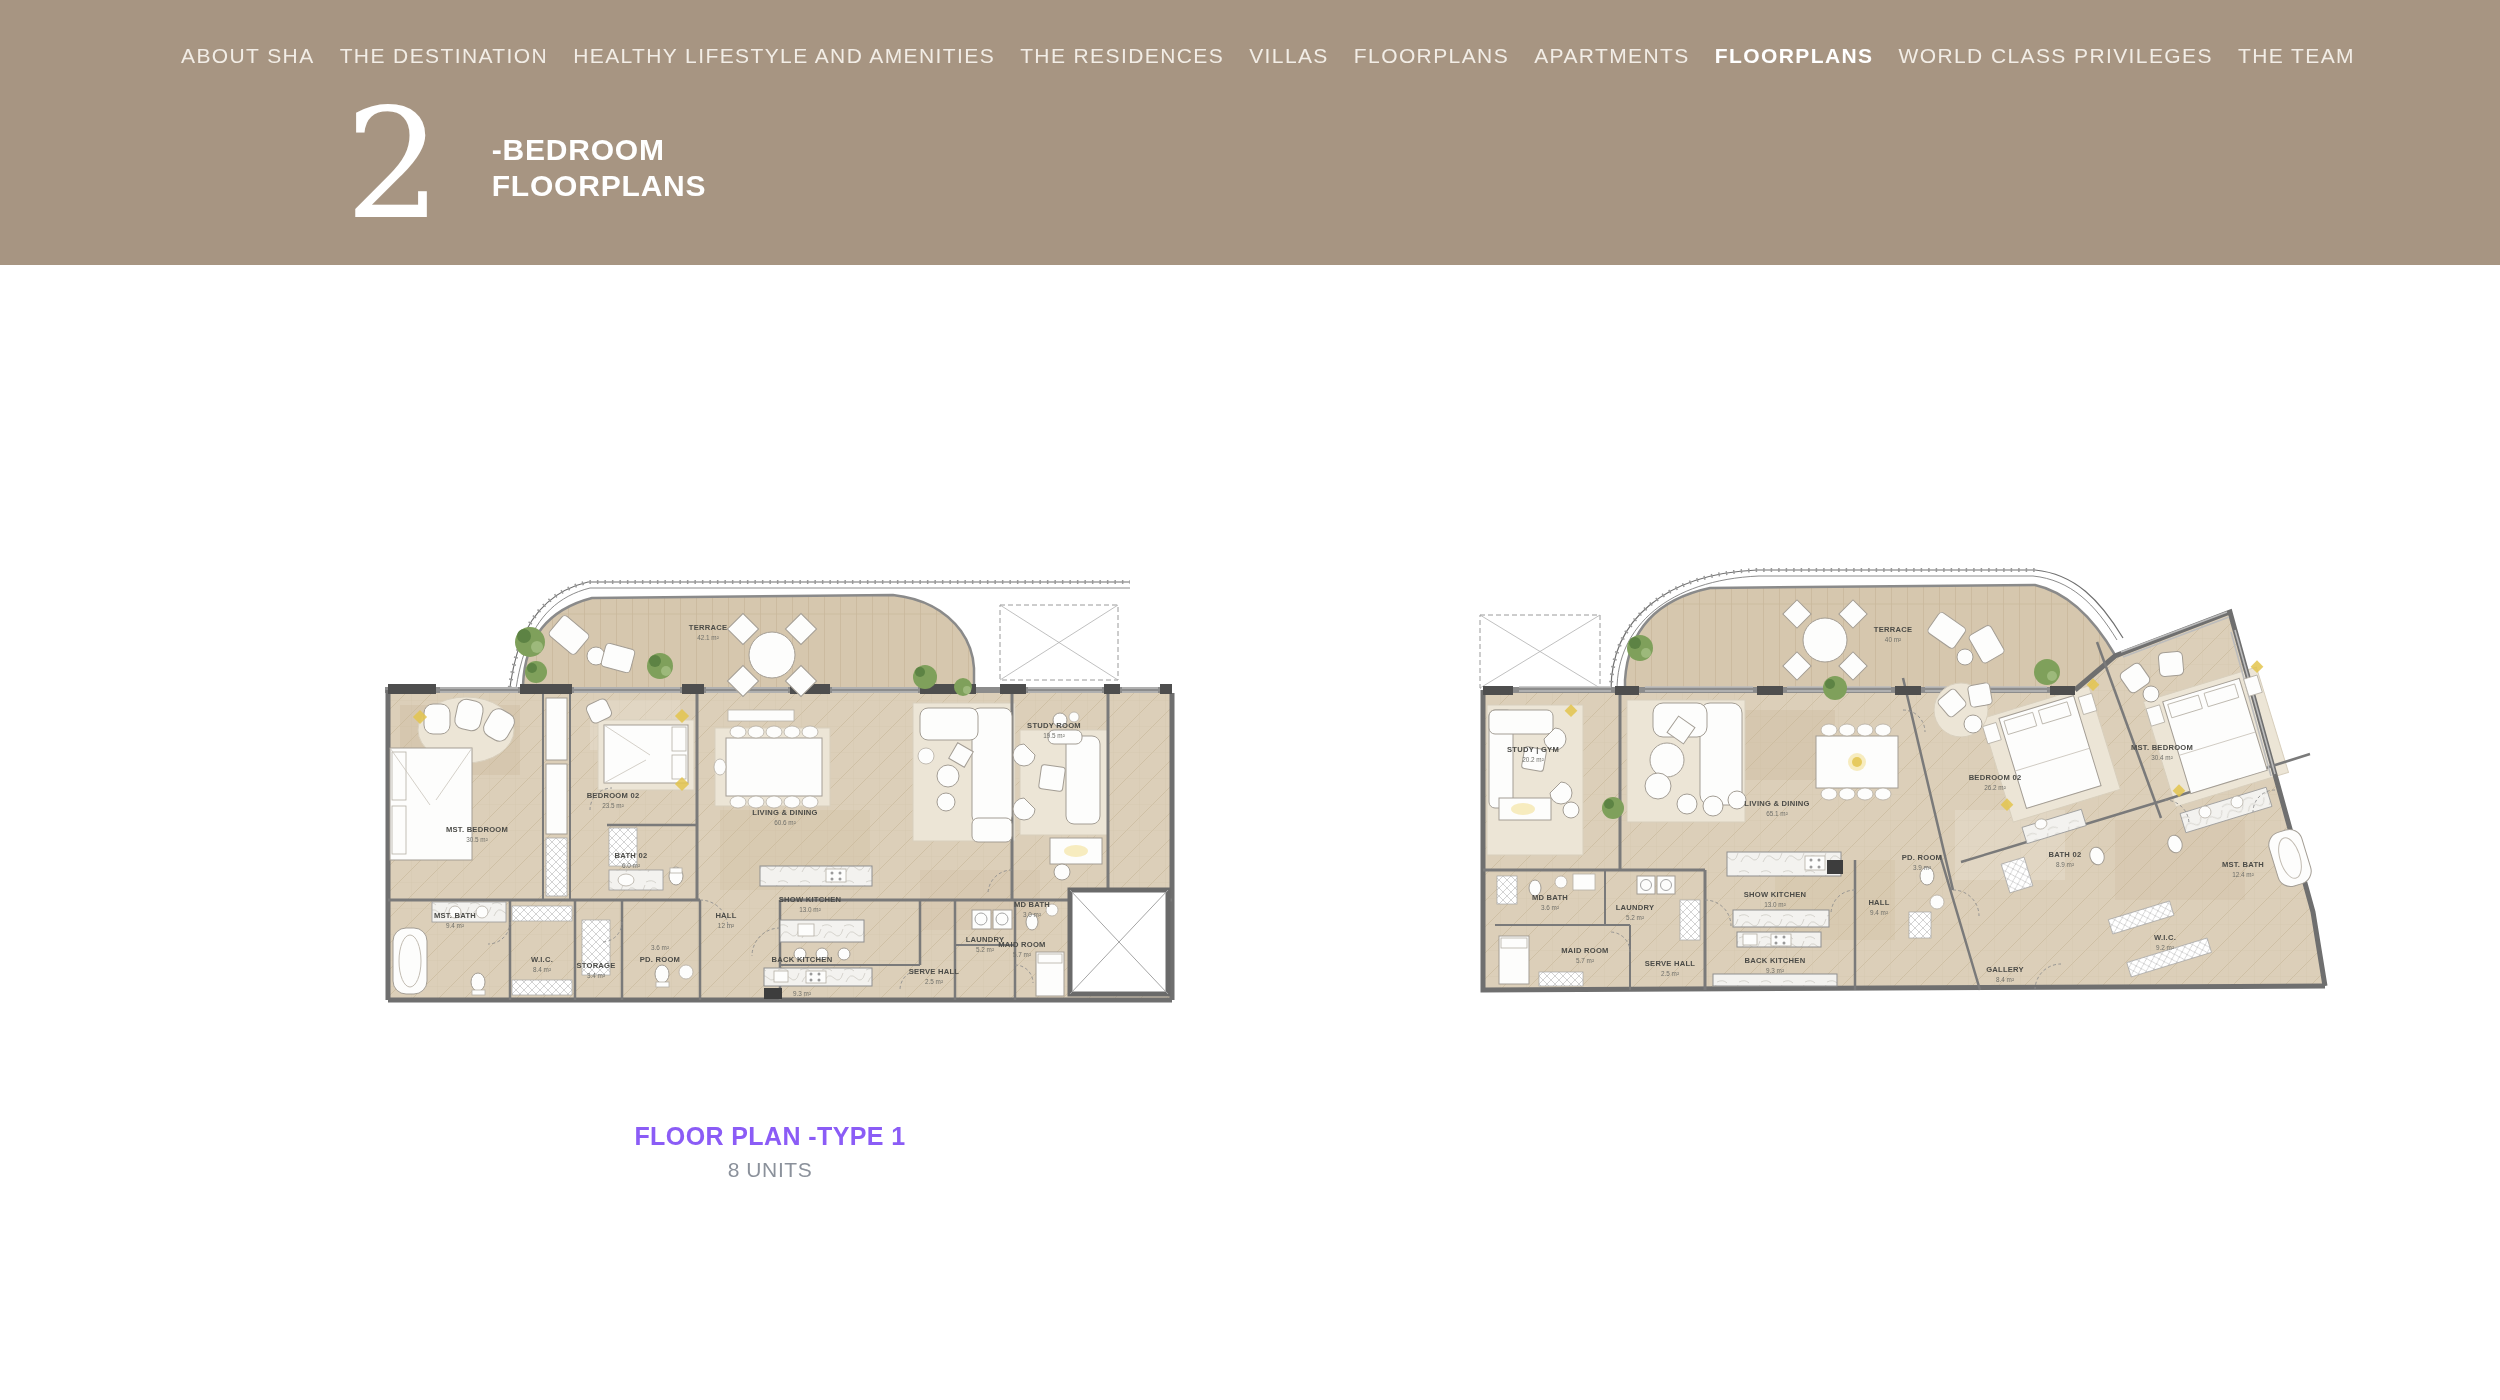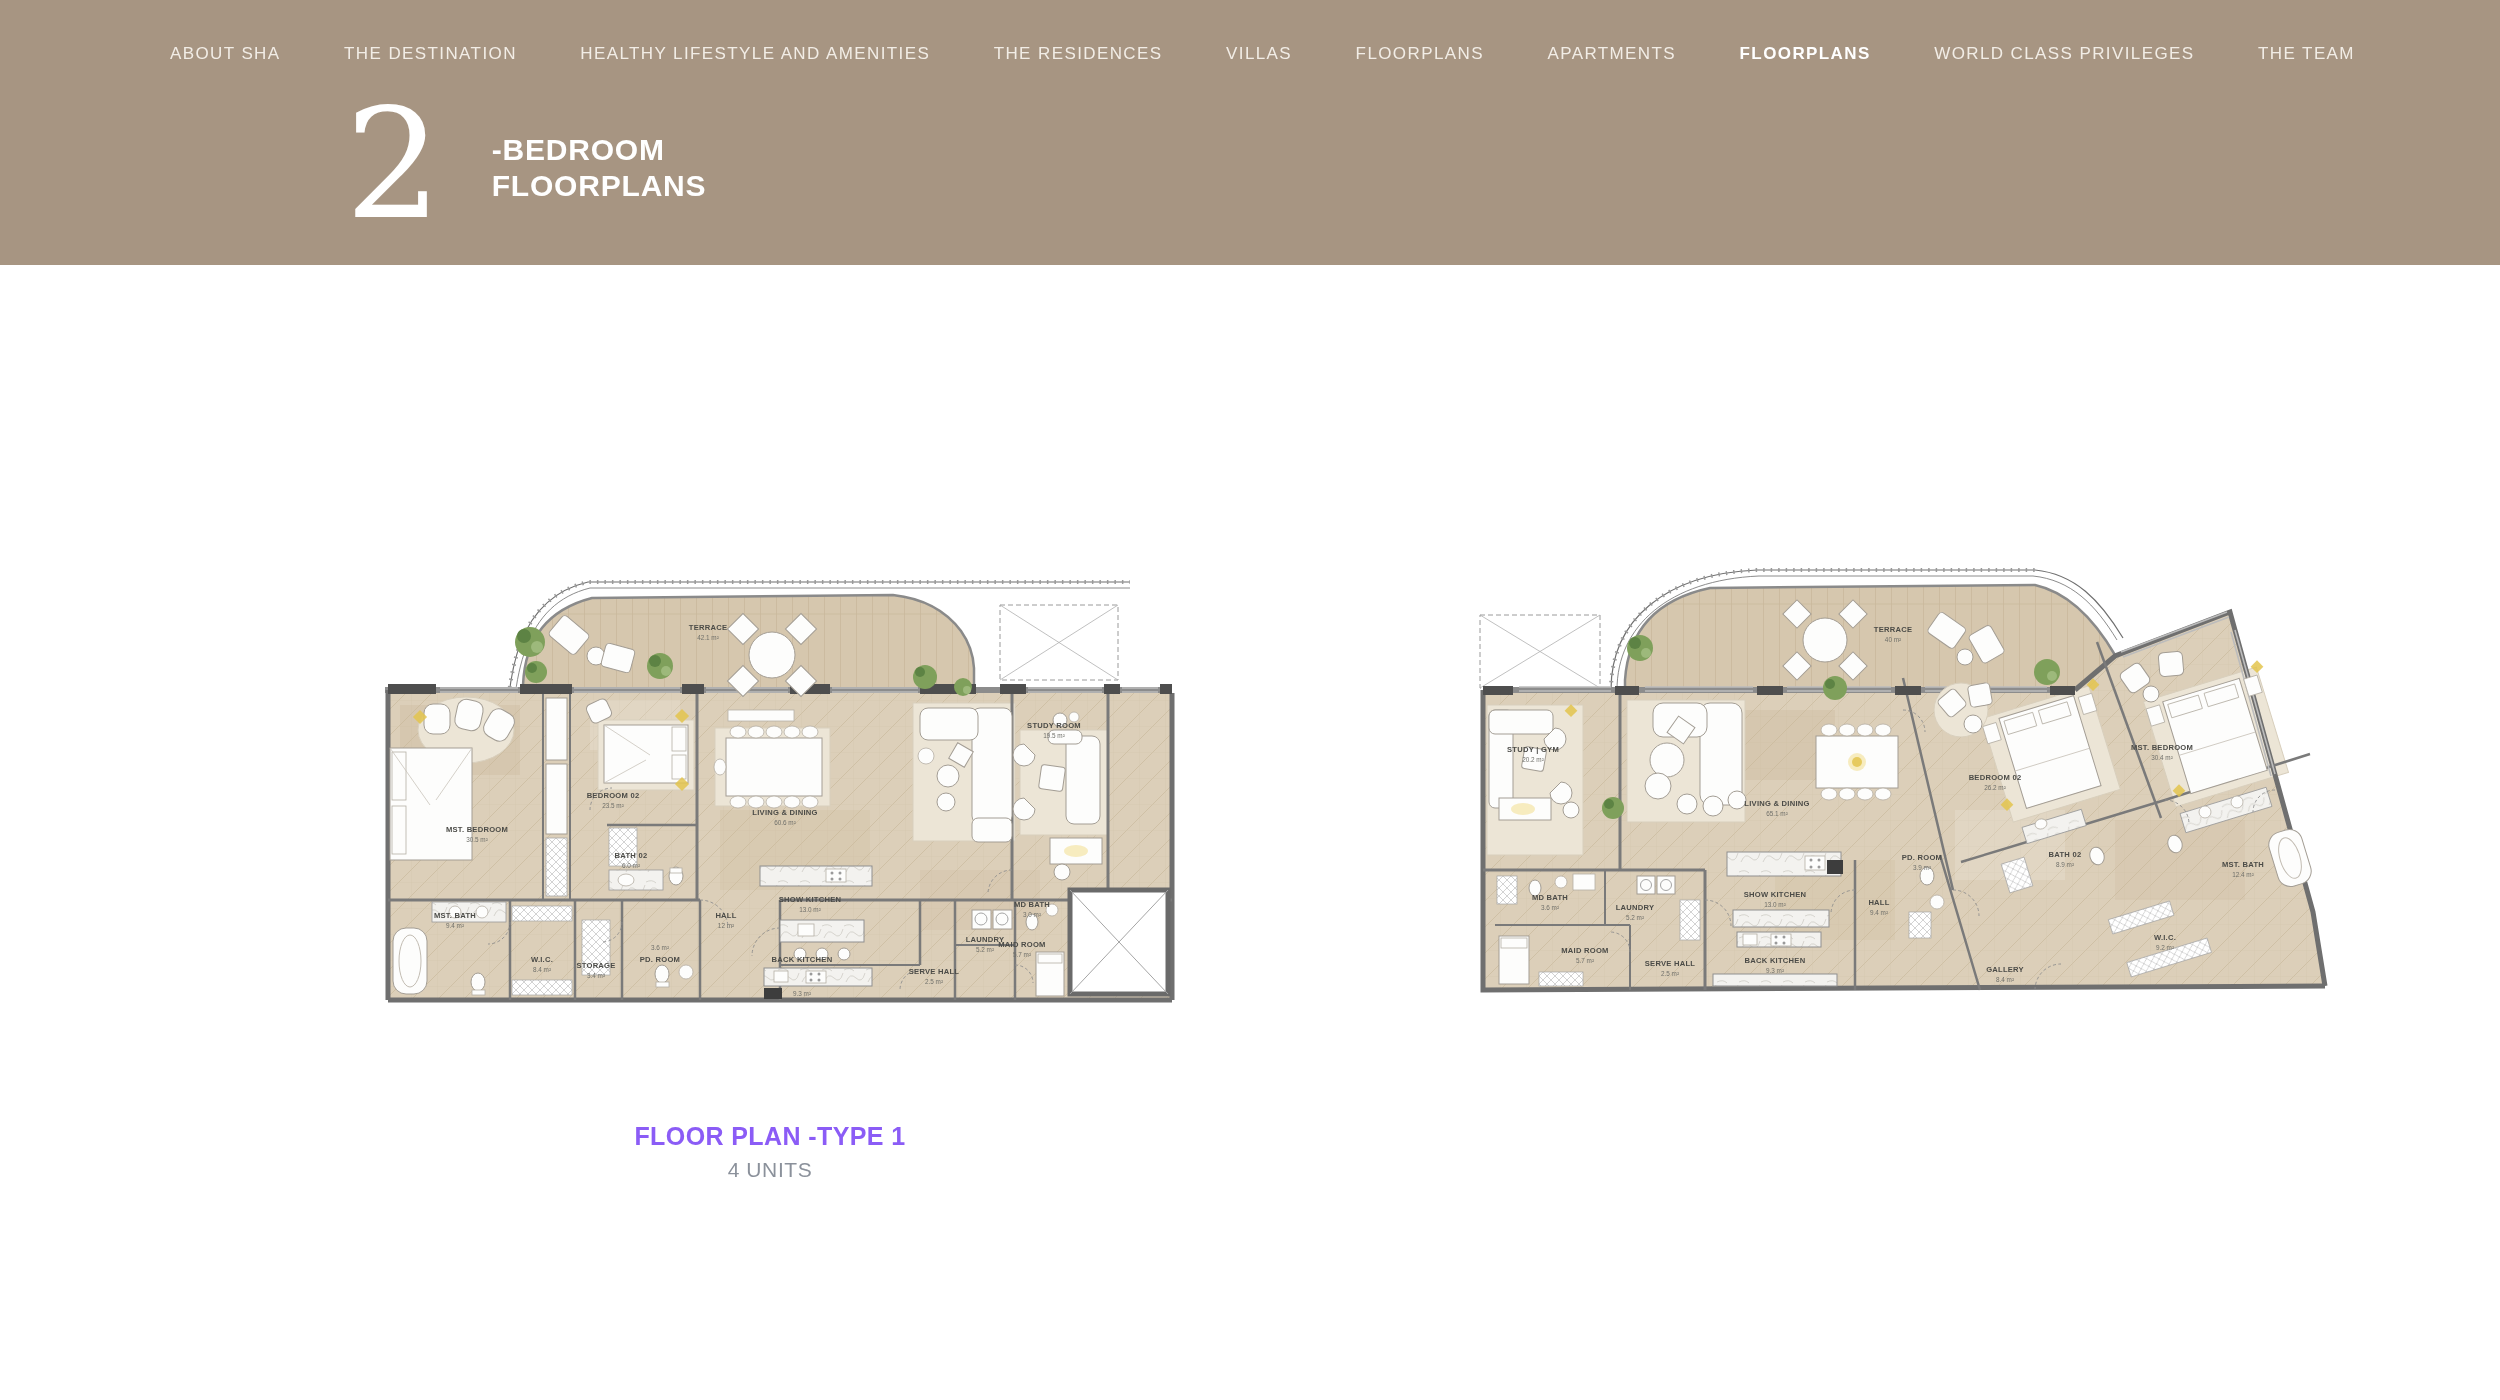--- a/index.html
+++ b/index.html
@@ -2,22 +2,22 @@
 <html><head>
 <meta charset="utf-8">
 <style>
   html,body{margin:0;padding:0;background:#ffffff;}
   .stage{position:relative;width:2500px;height:1400px;background:#ffffff;overflow:hidden;
          font-family:"Liberation Sans", sans-serif;}
   
   .header{position:absolute;left:0;top:0;width:2500px;height:265px;background:#a79582;}
   .nav{position:absolute;left:170px;right:145px;top:44px;display:flex;
        justify-content:space-between;align-items:center;}
-  .nav-item{color:#f2ede6;font-size:17px;letter-spacing:1.4px;white-space:nowrap;
-            text-transform:uppercase;cursor:pointer;}
+  .nav-item{color:#f2ede6;font-size:21px;letter-spacing:1.4px;white-space:nowrap;
+            text-transform:uppercase;cursor:pointer;margin-left:11px;}
   .nav-item.active{color:#ffffff;font-weight:bold;}
   .hero{position:absolute;left:345px;top:100px;display:flex;align-items:flex-start;}
   .hero-number{font-family:"DejaVu Serif", serif;font-size:152px;line-height:130px;
                color:#ffffff;font-weight:400;}
   .hero-lines{margin-left:50px;margin-top:32px;color:#ffffff;font-weight:bold;
               font-size:30px;line-height:36px;letter-spacing:0.8px;}
   
   .plan-wrap{position:absolute;}
   .plan-wrap svg{display:block;}
   .caption{position:absolute;text-align:center;}
@@ -364,21 +364,21 @@
       <text x="672" y="337" class="rn">MD BATH</text>
       <text x="672" y="347" class="ra">3.0 m²</text>
       <text x="662" y="377" class="rn">MAID ROOM</text>
       <text x="662" y="415" class="ra" style="display:none">5.7 m²</text>
       <text x="662" y="387" class="ra">5.7 m²</text>
     </g>
   </svg>
   </div>
   <div class="caption" style="left:360px;top:1122px;width:820px;">
     <div class="cap-title">FLOOR PLAN -TYPE 1</div>
-    <div class="cap-units">4 UNITS</div>
+    <div class="cap-units">8 UNITS</div>
   </div>
 
   <div class="plan-wrap" style="left:1475px;top:560px;width:880px;height:460px;">
   <svg width="880" height="460" viewBox="0 0 880 460">
     <defs>
       <pattern id="woodB" width="16" height="90" patternUnits="userSpaceOnUse">
         <rect width="16" height="90" fill="#d6c7ae"></rect>
         <line x1="0" y1="0" x2="0" y2="90" stroke="#c2b093" stroke-width="1"></line>
         <line x1="0" y1="44" x2="16" y2="44" stroke="#c8b69a" stroke-width="0.7"></line>
       </pattern>

